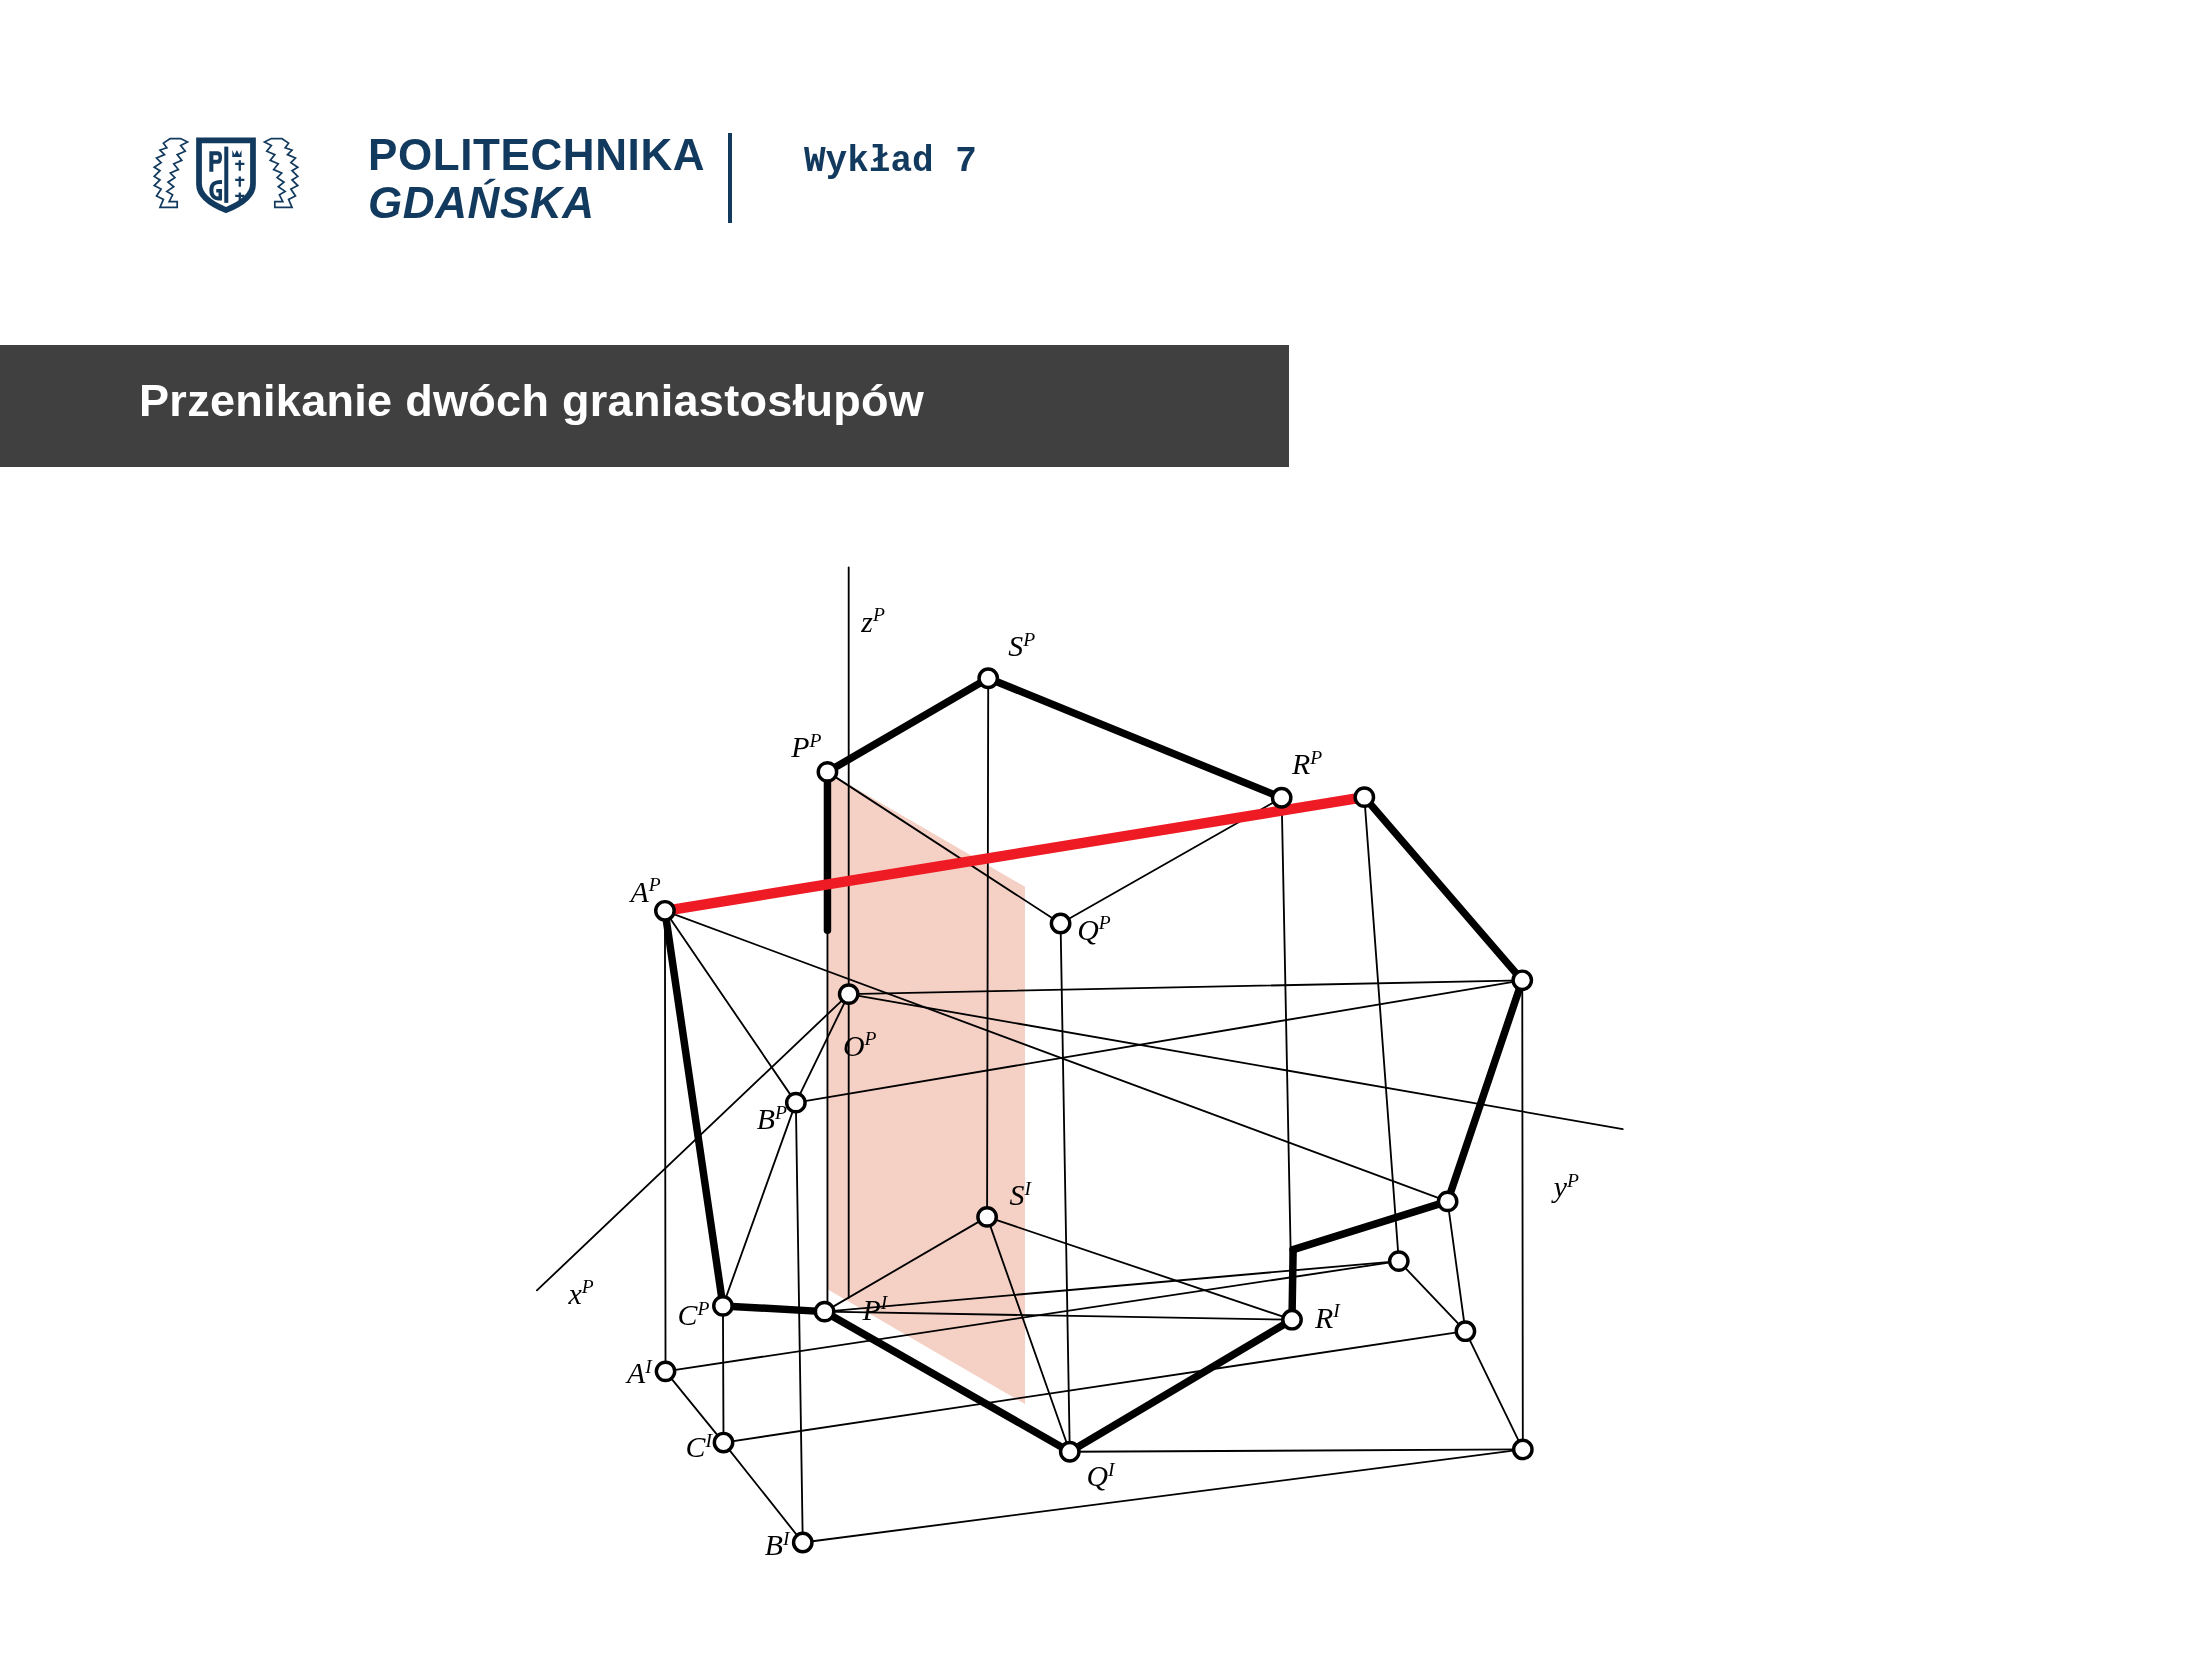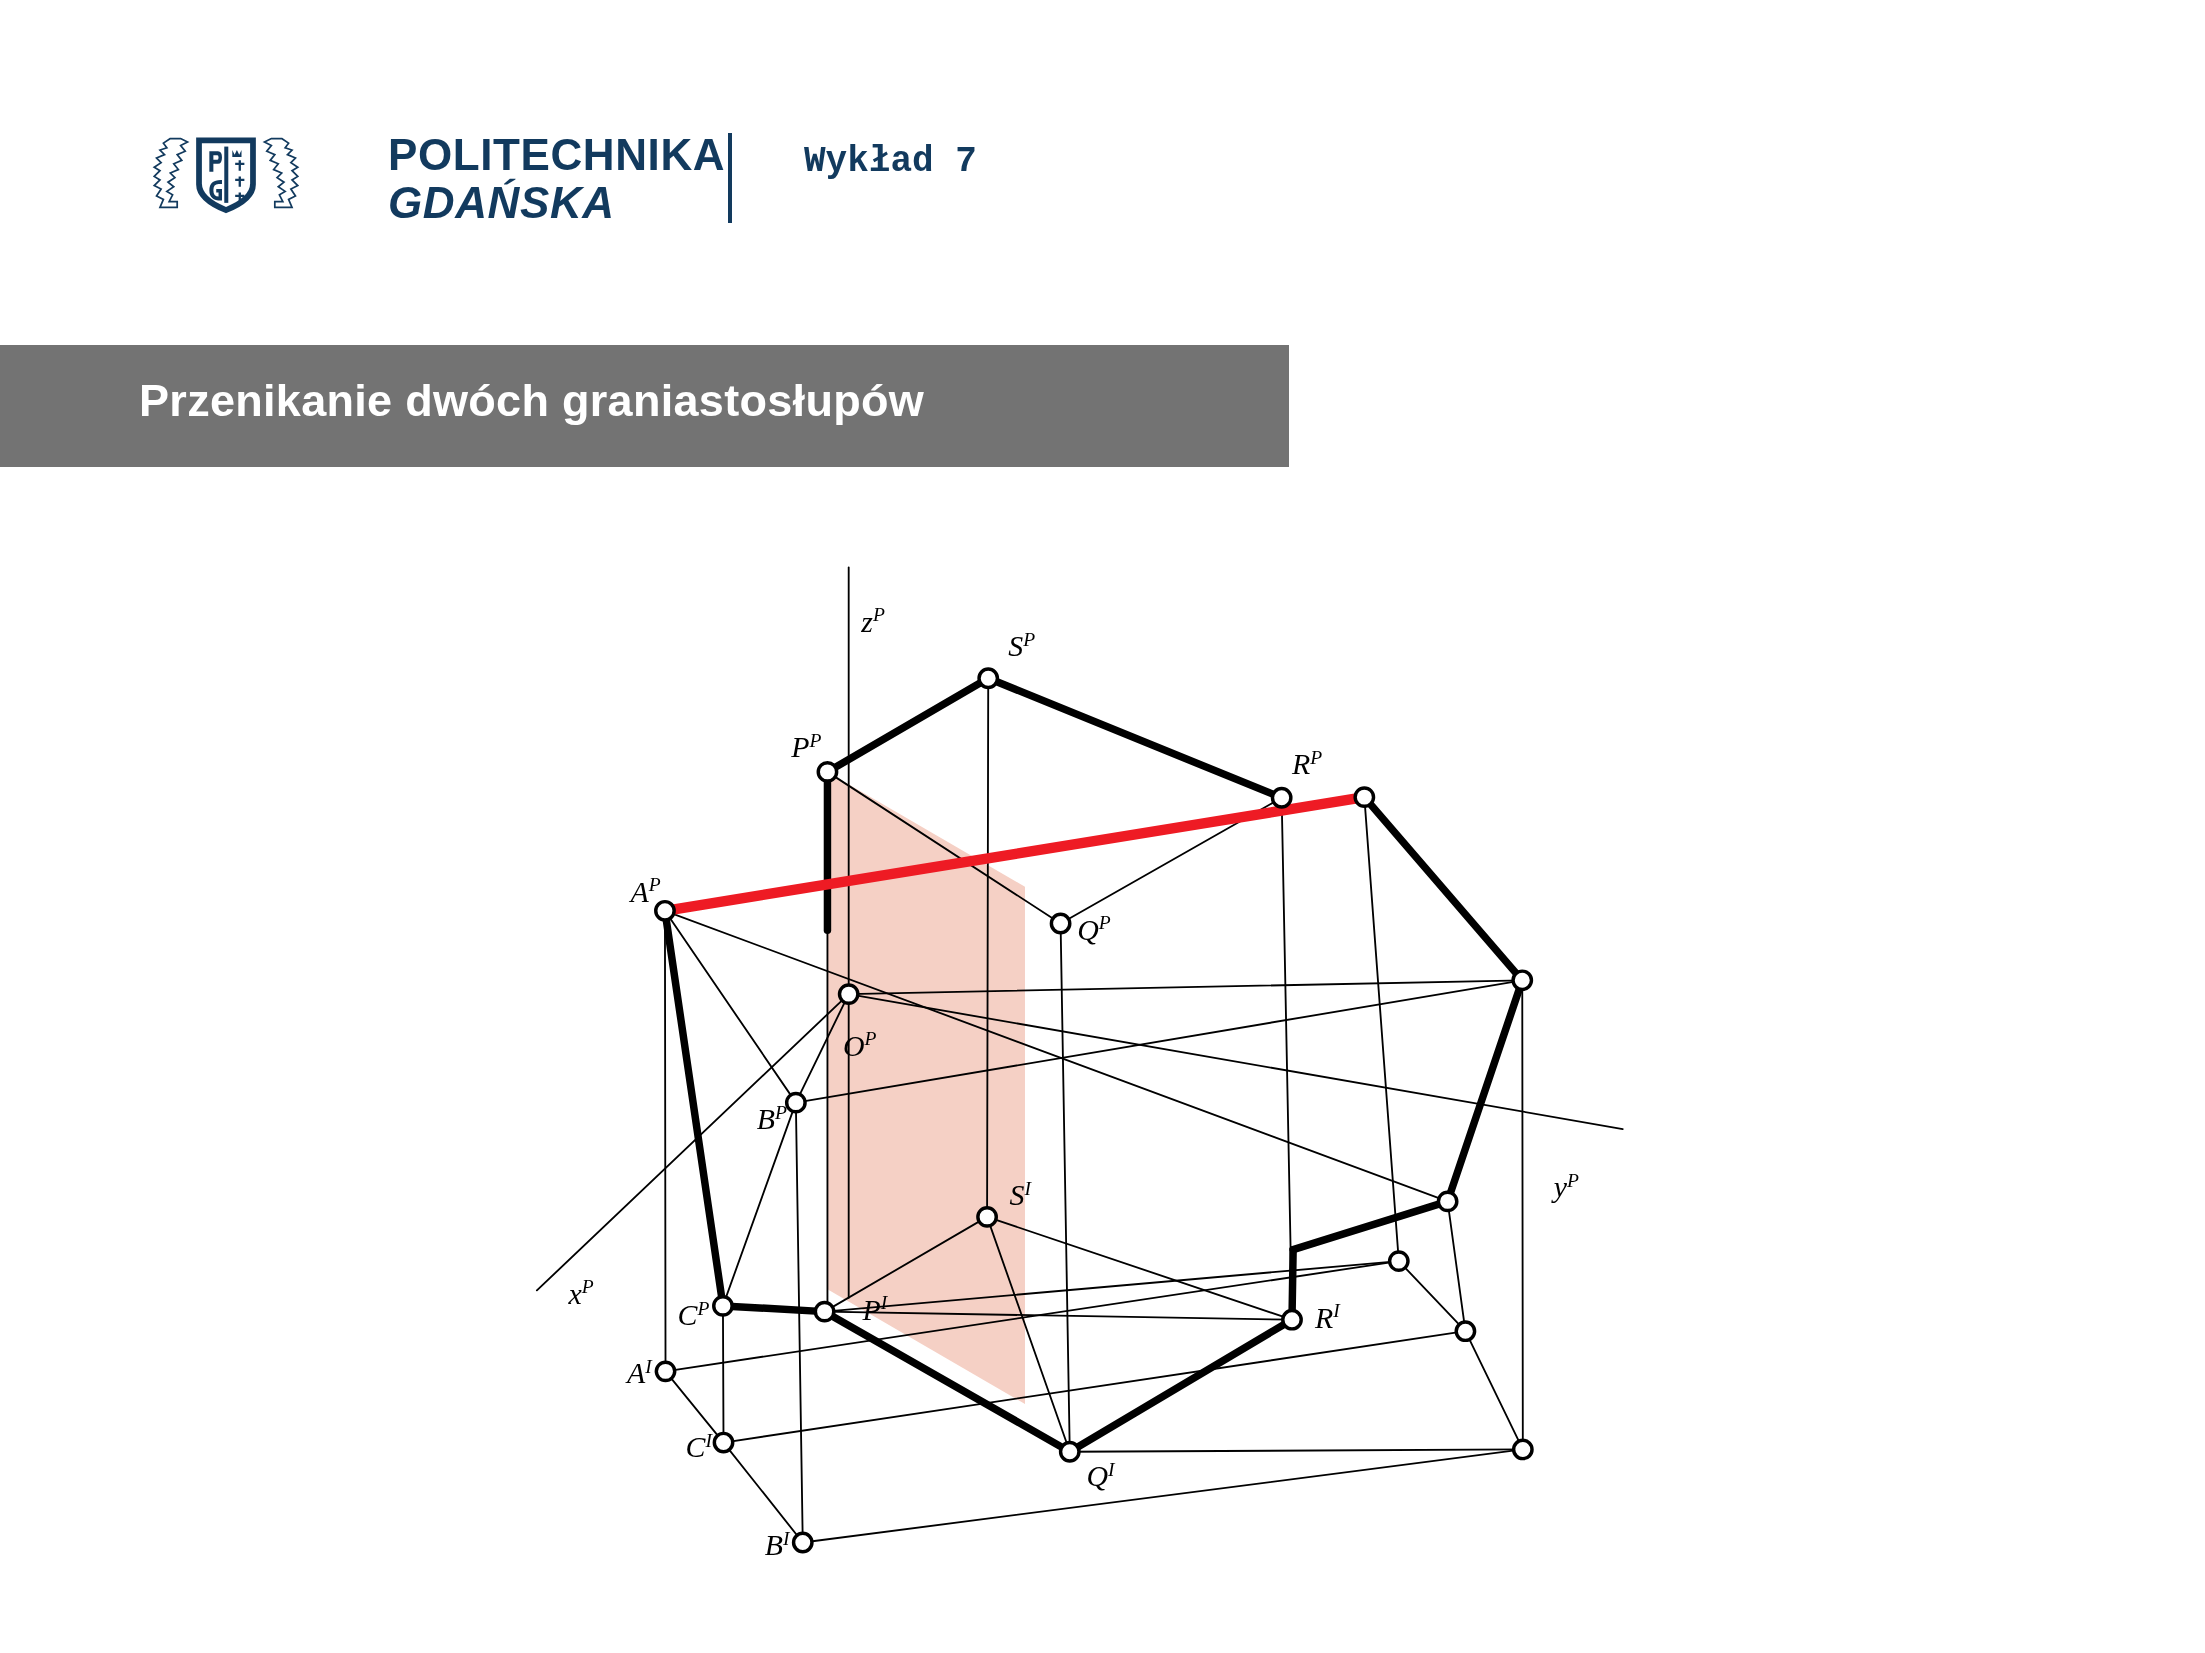--- a/index.html
+++ b/index.html
@@ -29,21 +29,20 @@
   #logo-block svg { display: block; }
 
   #wordmark {
     position: absolute;
     left: 368px; top: 131px;
     color: #123a5e;
     font-weight: bold;
     font-size: 44px;
     line-height: 48px;
     letter-spacing: 0.6px;
-    margin-left: 20px;
   }
   #wordmark .line2 { letter-spacing: 0.6px; font-style: italic; }
 
   #header-divider {
     position: absolute;
     left: 728px; top: 133px;
     width: 4px; height: 90px;
     background: #123a5e;
   }
 
@@ -55,21 +54,21 @@
     font-size: 36px;
     line-height: 63px;
     font-family: Liberation Mono, monospace;
   }
 
   
   #banner {
     position: absolute;
     left: 0; top: 345px;
     width: 1289px; height: 122px;
-    background: #737373;
+    background: #404040;
   }
   #banner-title {
     position: absolute;
     left: 139px; top: 30px;
     color: #ffffff;
     font-size: 45px;
     font-weight: bold;
     letter-spacing: 0.3px;
   }
 

